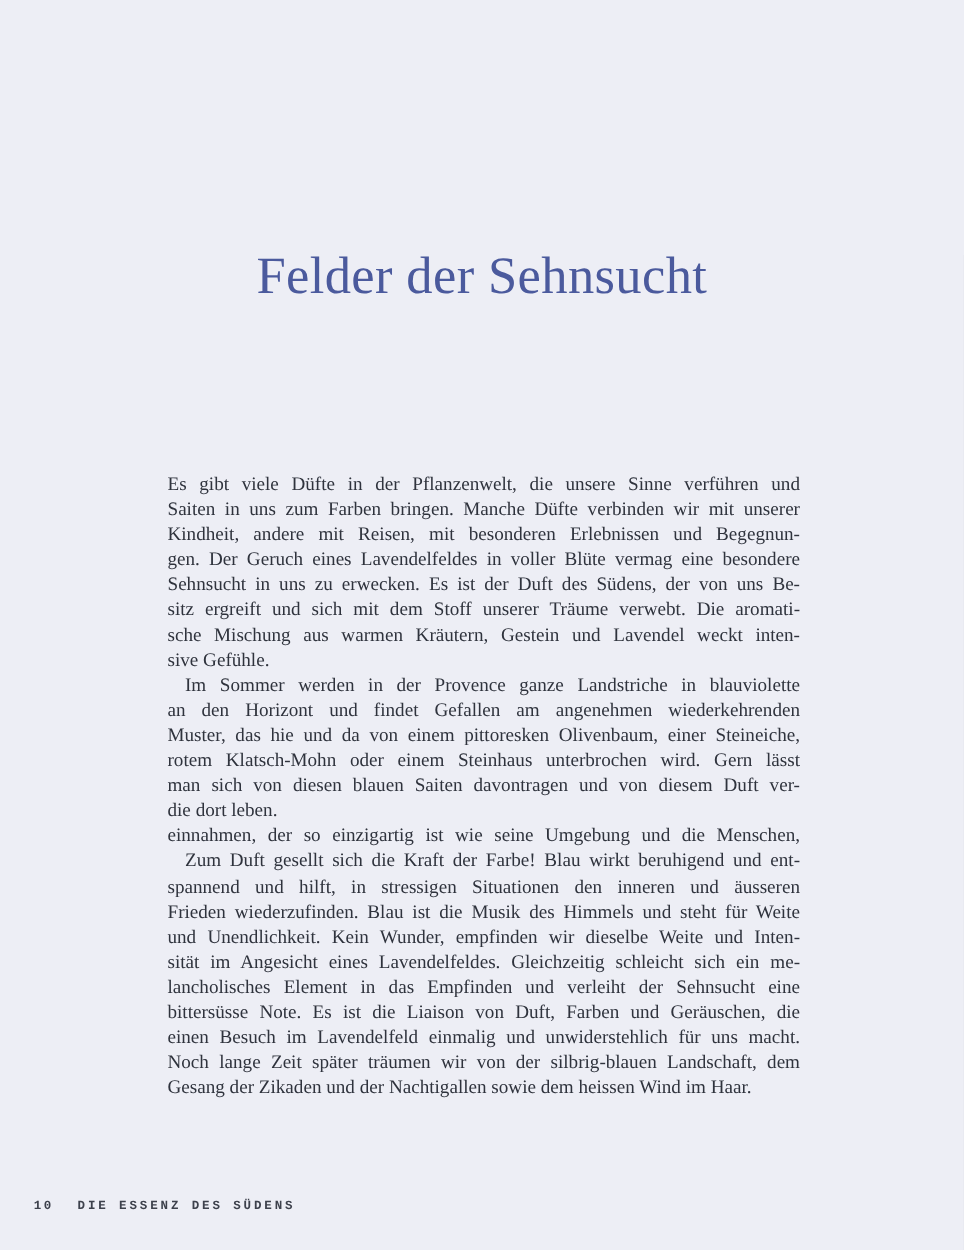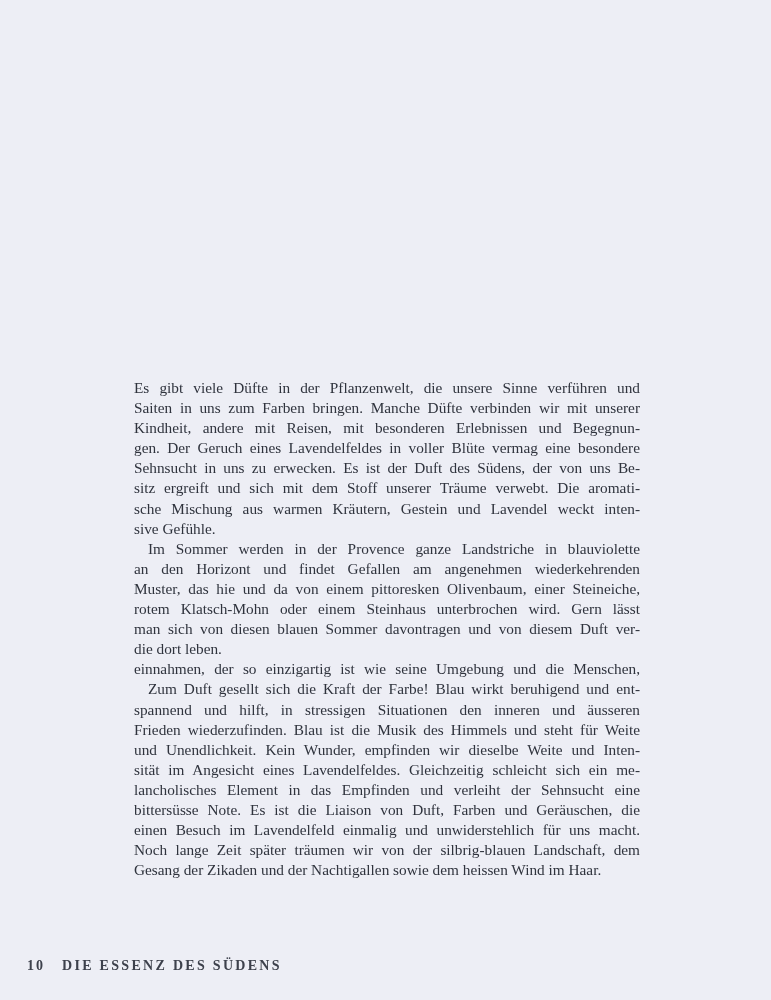--- a/index.html
+++ b/index.html
@@ -48,22 +48,22 @@
   .body-text .line.last { text-align-last: left; }
   .body-text .line.indent { text-indent: 14px; }
   .body-text em { font-style: italic; }
 
   .footer {
     position: absolute;
     left: 0;
     top: 960px;
     width: 100%;
     height: 14px;
-    font-family: Liberation Serif, serif;
-    font-size: 14px;
+    font-family: Liberation Mono, monospace;
+    font-size: 10px;
     line-height: 11px;
     font-weight: 700;
     color: #3d414c;
   }
   .footer .page-number {
     position: absolute;
     left: 27px;
     top: 0;
     letter-spacing: 2px;
   }
@@ -72,38 +72,39 @@
     left: 62px;
     top: 0;
     letter-spacing: 2.3px;
   }
 </style>
 </head>
 <body>
 
 <div class="page">
 
+  <h1 class="chapter-title">Felder der Sehnsucht</h1>
 
   <div class="body-text">
       <div>
         <div class="line">Es gibt viele Düfte in der Pflanzenwelt, die unsere Sinne verführen und</div>
         <div class="line">Saiten in uns zum Farben bringen. Manche Düfte verbinden wir mit unserer</div>
         <div class="line">Kindheit, andere mit Reisen, mit besonderen Erlebnissen und Begegnun-</div>
         <div class="line">gen. Der Geruch eines Lavendelfeldes in voller Blüte vermag eine besondere</div>
         <div class="line">Sehnsucht in uns zu erwecken. Es ist der Duft des Südens, der von uns Be-</div>
         <div class="line">sitz ergreift und sich mit dem Stoff unserer Träume verwebt. Die aromati-</div>
         <div class="line">sche Mischung aus warmen Kräutern, Gestein und Lavendel weckt inten-</div>
         <div class="line last">sive Gefühle.</div>
       </div>
       <div>
         <div class="line indent">Im Sommer werden in der Provence ganze Landstriche in blauviolette</div>
         <div class="line">an den Horizont und findet Gefallen am angenehmen wiederkehrenden</div>
         <div class="line">Muster, das hie und da von einem pittoresken Olivenbaum, einer Steineiche,</div>
         <div class="line">rotem Klatsch-Mohn oder einem Steinhaus unterbrochen wird. Gern lässt</div>
-        <div class="line">man sich von diesen blauen Sommer davontragen und von diesem Duft ver-</div>
+        <div class="line">man sich von diesen blauen Saiten davontragen und von diesem Duft ver-</div>
         <div class="line last">die dort leben.</div>
         <div class="line">einnahmen, der so einzigartig ist wie seine Umgebung und die Menschen,</div>
       </div>
       <div>
         <div class="line indent">Zum Duft gesellt sich die Kraft der Farbe! Blau wirkt beruhigend und ent-</div>
         <div class="line">spannend und hilft, in stressigen Situationen den inneren und äusseren</div>
         <div class="line">Frieden wiederzufinden. Blau ist die Musik des Himmels und steht für Weite</div>
         <div class="line">und Unendlichkeit. Kein Wunder, empfinden wir dieselbe Weite und Inten-</div>
         <div class="line">sität im Angesicht eines Lavendelfeldes. Gleichzeitig schleicht sich ein me-</div>
         <div class="line">lancholisches Element in das Empfinden und verleiht der Sehnsucht eine</div>

